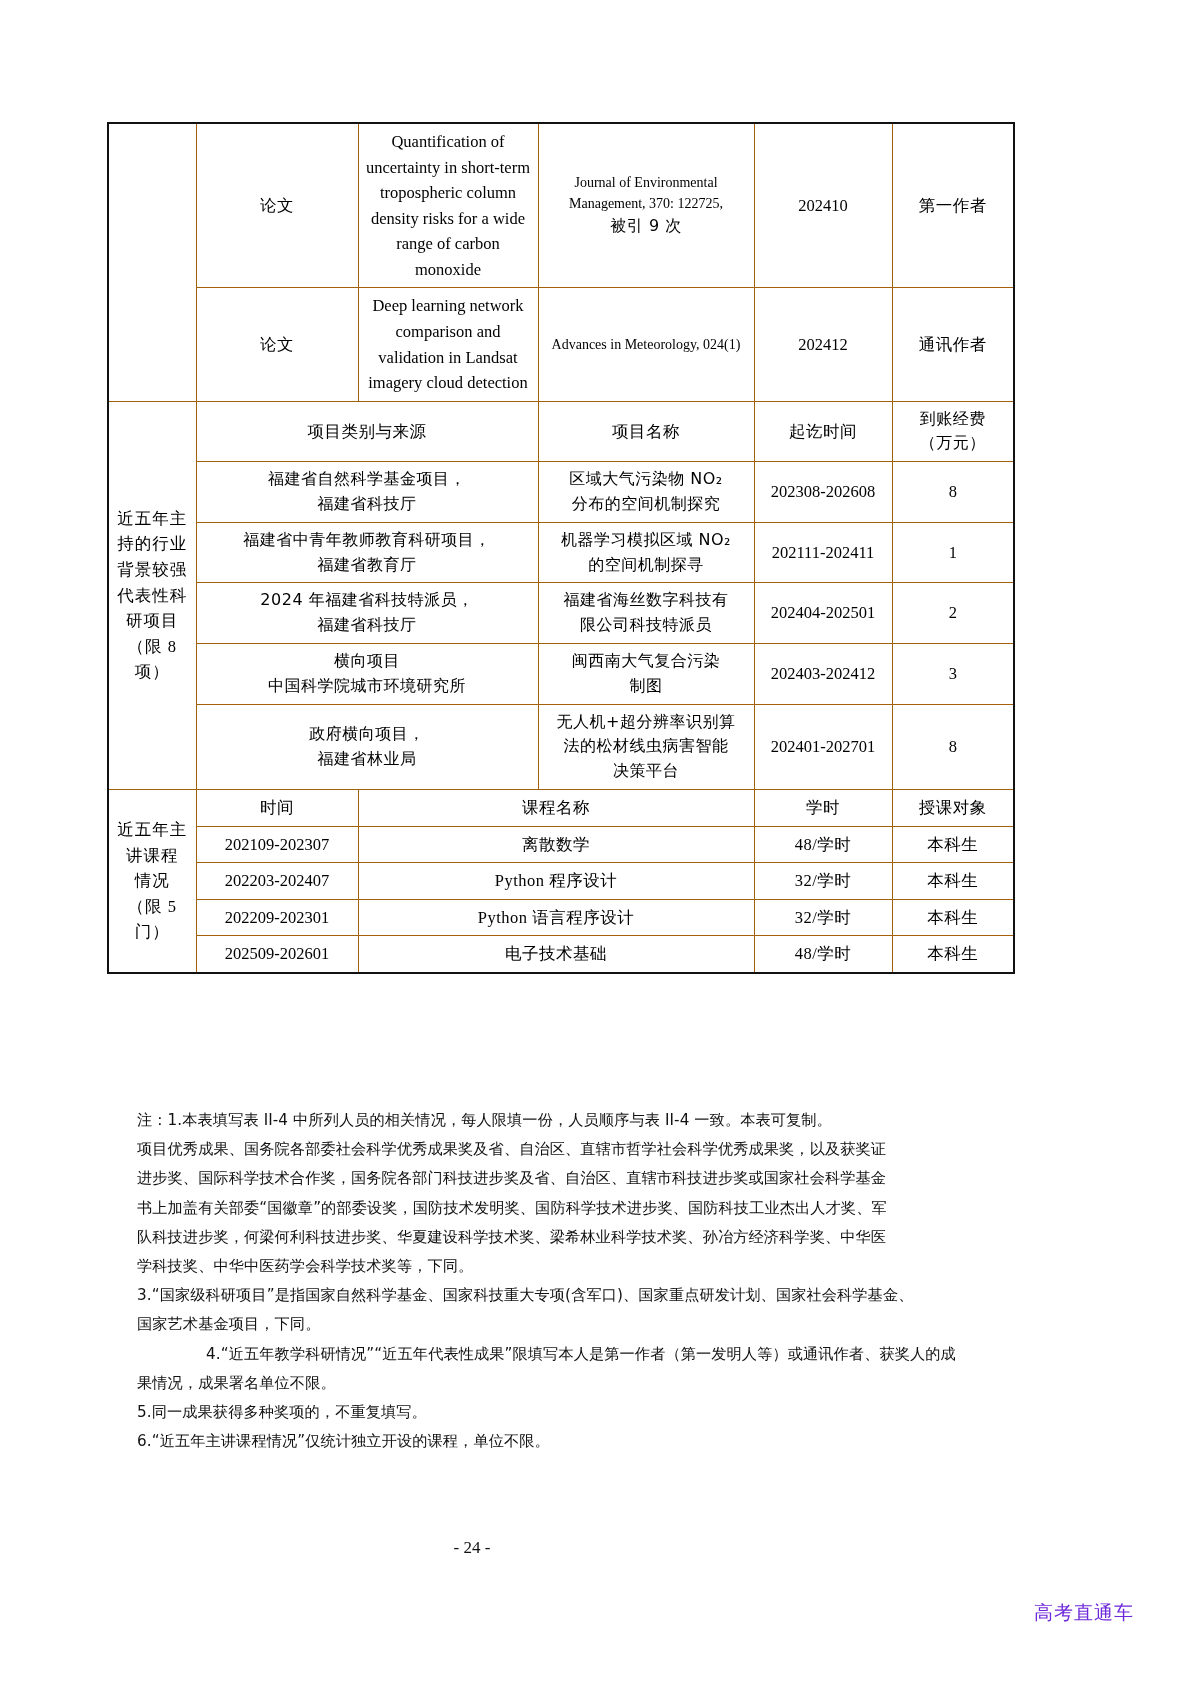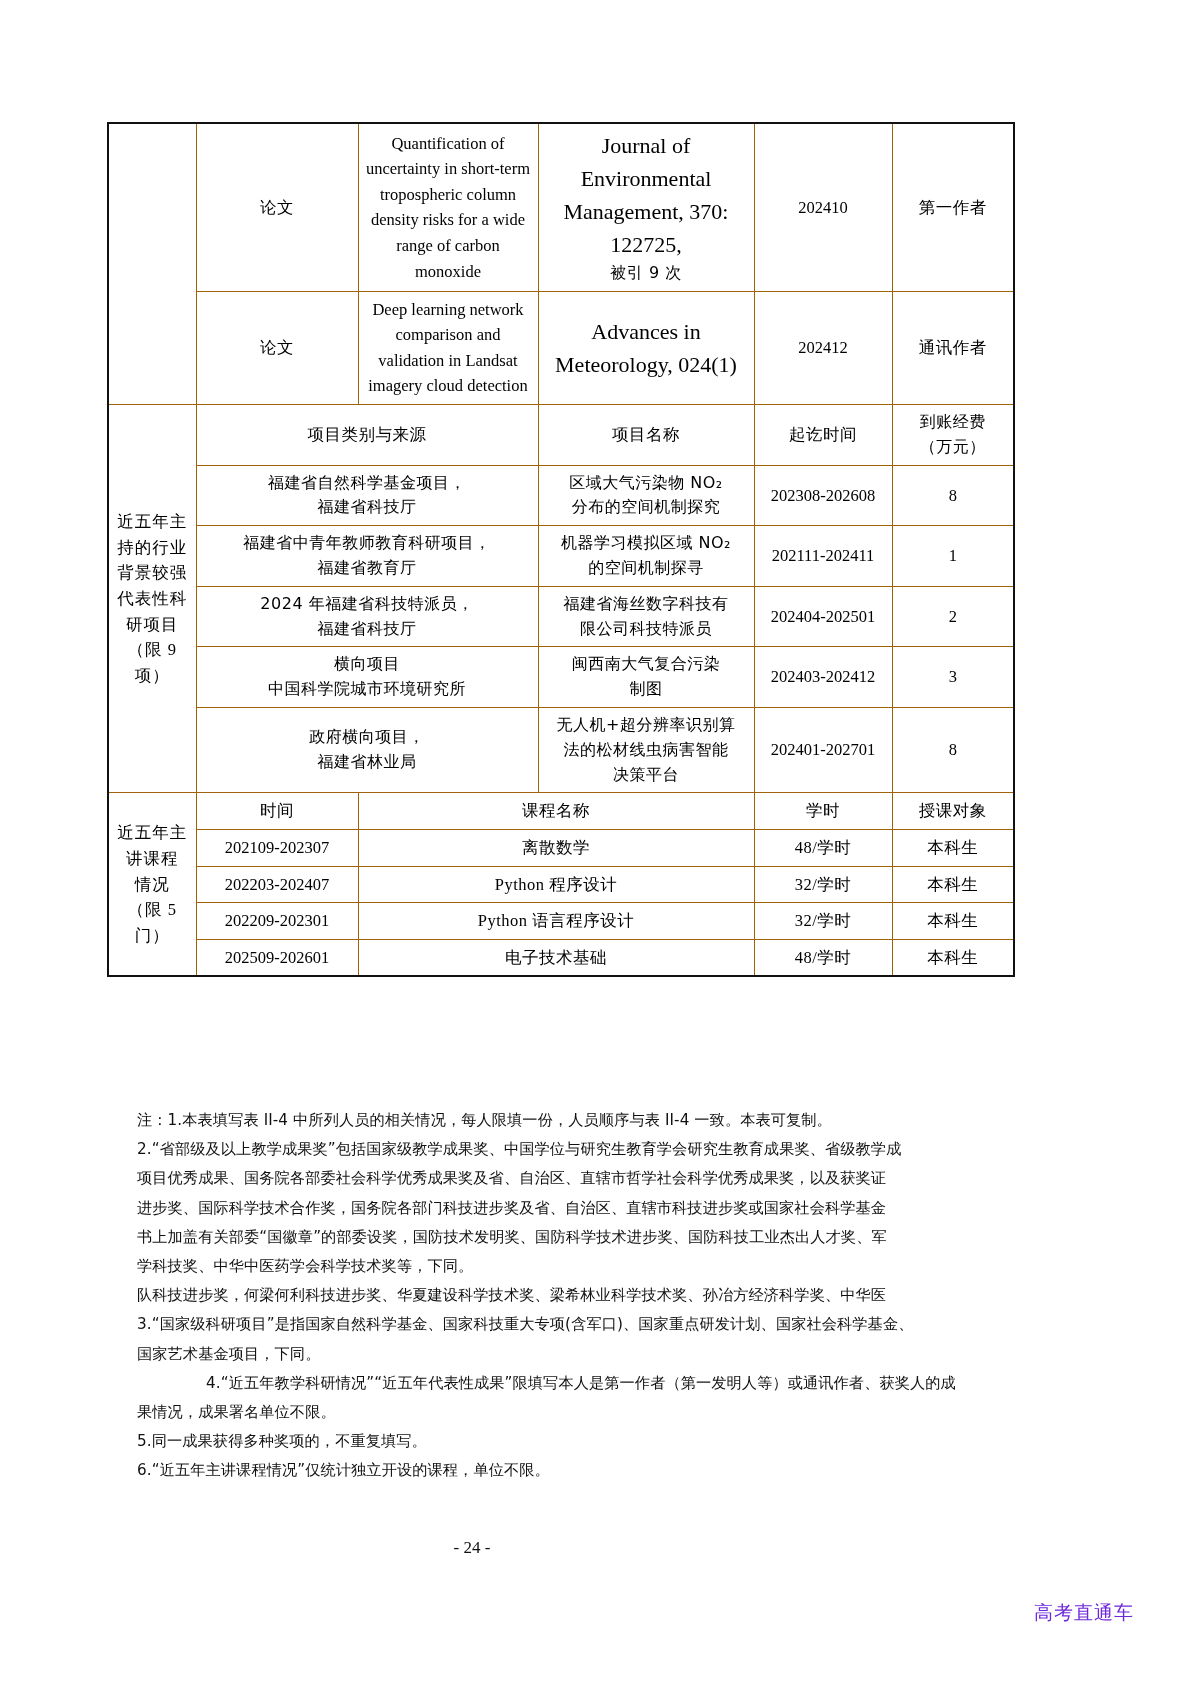--- a/index.html
+++ b/index.html
@@ -52,21 +52,21 @@
     letter-spacing: 0.5px;
   }
   .cn-label {
     font-family: "DejaVu Sans", "Liberation Sans", sans-serif;
     font-size: 16px;
     line-height: 1.75;
     letter-spacing: 1px;
   }
   .en {
     font-family: "Liberation Serif", "DejaVu Serif", serif;
-    font-size: 22px;
+    font-size: 14px;
     line-height: 1.5;
   }
   .num {
     font-family: "Liberation Serif", "DejaVu Serif", serif;
     font-size: 17px;
     margin-top: 44px;
   }
 
   
   .notes {
@@ -144,21 +144,21 @@
         <td class="cn">通讯作者</td>
       </tr>
 
       <tr>
         <td class="cn-label" rowspan="6">
           <div>近五年主</div>
           <div>持的行业</div>
           <div>背景较强</div>
           <div>代表性科</div>
           <div>研项目</div>
-          <div>（限 9 项）</div>
+          <div>（限 8 项）</div>
         </td>
         <td class="cn" colspan="2">项目类别与来源</td>
         <td class="cn">项目名称</td>
         <td class="cn">起讫时间</td>
         <td>
           <div class="cn">到账经费</div>
           <div class="cn">（万元）</div>
         </td>
       </tr>
 
@@ -269,26 +269,25 @@
         <td class="cn">本科生</td>
       </tr>
     </tbody>
       </table>
   </div>
 
   <div class="notes">
     <div class="note-line hang">
       <span>注：</span><span>1.本表填写表 II-4 中所列人员的相关情况，每人限填一份，人员顺序与表 II-4 一致。本表可复制。</span>
     </div>
-    <div class="note-line indent2">2.“省部级及以上教学成果奖”包括国家级教学成果奖、中国学位与研究生教育学会研究生教育成果奖、省级教学成</div>
     <div class="note-line indent2">项目优秀成果、国务院各部委社会科学优秀成果奖及省、自治区、直辖市哲学社会科学优秀成果奖，以及获奖证</div>
     <div class="note-line indent2">进步奖、国际科学技术合作奖，国务院各部门科技进步奖及省、自治区、直辖市科技进步奖或国家社会科学基金</div>
     <div class="note-line indent2">书上加盖有关部委“国徽章”的部委设奖，国防技术发明奖、国防科学技术进步奖、国防科技工业杰出人才奖、军</div>
+    <div class="note-line indent2">队科技进步奖，何梁何利科技进步奖、华夏建设科学技术奖、梁希林业科学技术奖、孙冶方经济科学奖、中华医</div>
     <div class="note-line indent2">学科技奖、中华中医药学会科学技术奖等，下同。</div>
-    <div class="note-line indent2">队科技进步奖，何梁何利科技进步奖、华夏建设科学技术奖、梁希林业科学技术奖、孙冶方经济科学奖、中华医</div>
     <div class="note-line indent2">3.“国家级科研项目”是指国家自然科学基金、国家科技重大专项(含军口)、国家重点研发计划、国家社会科学基金、</div>
     <div class="note-line indent2">国家艺术基金项目，下同。</div>
     <div class="note-line indent3">4.“近五年教学科研情况”“近五年代表性成果”限填写本人是第一作者（第一发明人等）或通讯作者、获奖人的成</div>
     <div class="note-line indent2">果情况，成果署名单位不限。</div>
     <div class="note-line indent2">5.同一成果获得多种奖项的，不重复填写。</div>
     <div class="note-line indent2">6.“近五年主讲课程情况”仅统计独立开设的课程，单位不限。</div>
   </div>
 
   <div class="pageno">- 24 -</div>
   <div class="watermark">高考直通车</div>

